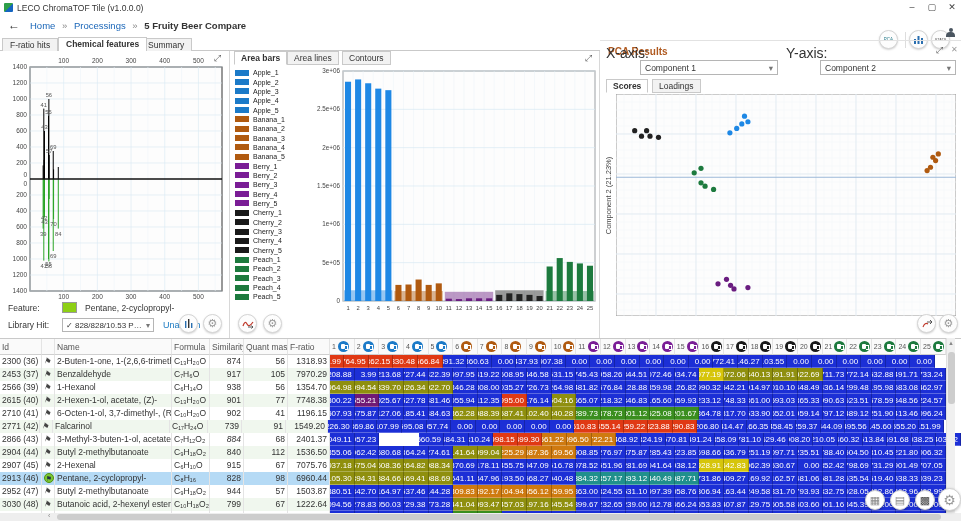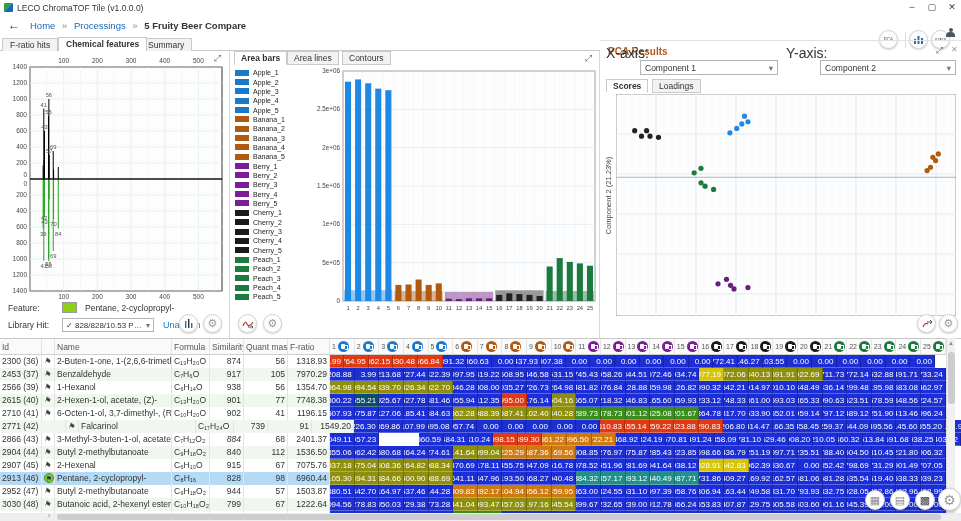--- a/index.html
+++ b/index.html
@@ -790,21 +790,21 @@
     </div>
     <div class="trow">
       <div class="tc " style="width: 42px; background: rgb(240, 247, 238);">2615 (40)</div>
       <div class="tc " style="width: 13px; background: rgb(240, 247, 238);"><span class="pin">⚑</span></div>
       <div class="tc " style="width: 117px; background: rgb(240, 247, 238);">2-Hexen-1-ol, acetate, (Z)-</div>
       <div class="tc " style="width: 38px; background: rgb(240, 247, 238);">C₁₃H₂₀O</div>
       <div class="tc ralign" style="width: 34px; background: rgb(240, 247, 238);">901</div>
       <div class="tc ralign" style="width: 44px; background: rgb(240, 247, 238);">77</div>
       <div class="tc ralign" style="width: 42px; background: rgb(240, 247, 238);">7748.38</div>
       <div class="tc num" style="width: 24.64px; background: rgb(28, 47, 214);">300.22</div>
-      <div class="tc num" style="width: 24.64px; background: #0c4a6e;">655.21</div>
+      <div class="tc num" style="width: 24.64px; background: #701a75;">655.21</div>
       <div class="tc num" style="width: 24.64px; background: rgb(28, 47, 214);">925.67</div>
       <div class="tc num" style="width: 24.64px; background: rgb(28, 47, 214);">527.78</div>
       <div class="tc num" style="width: 24.64px; background: rgb(28, 47, 214);">3481.46</div>
       <div class="tc num" style="width: 24.64px; background: rgb(28, 47, 214);">1055.94</div>
       <div class="tc num" style="width: 24.64px; background: rgb(28, 47, 214);">70112.35</div>
       <div class="tc num" style="width: 24.64px; background: rgb(224, 57, 20);">9995.00</div>
       <div class="tc num" style="width: 24.64px; background: rgb(28, 47, 214);">7176.14</div>
       <div class="tc num" style="width: 24.64px; background: rgb(143, 143, 14);">5604.16</div>
       <div class="tc num" style="width: 24.64px; background: rgb(28, 47, 214);">3665.07</div>
       <div class="tc num" style="width: 24.64px; background: rgb(28, 47, 214);">1218.32</div>
@@ -850,21 +850,21 @@
       <div class="tc num" style="width: 24.64px; background: rgb(28, 47, 214);">4533.90</div>
       <div class="tc num" style="width: 24.64px; background: rgb(28, 47, 214);">7652.01</div>
       <div class="tc num" style="width: 24.64px; background: rgb(28, 47, 214);">6959.14</div>
       <div class="tc num" style="width: 24.64px; background: rgb(28, 47, 214);">3797.12</div>
       <div class="tc num" style="width: 24.64px; background: rgb(28, 47, 214);">537489.12</div>
       <div class="tc num" style="width: 24.64px; background: rgb(28, 47, 214);">6251.90</div>
       <div class="tc num" style="width: 24.64px; background: rgb(28, 47, 214);">3413.46</div>
       <div class="tc num" style="width: 24.64px; background: rgb(28, 47, 214);">34096.24</div>
     </div>
     <div class="trow">
-      <div class="tc " style="width: 66px; background: rgb(240, 247, 238);">2771 (42)</div>
+      <div class="tc " style="width: 40px; background: rgb(240, 247, 238);">2771 (42)</div>
       <div class="tc " style="width: 13px; background: rgb(240, 247, 238);"><span class="pin">⚑</span></div>
       <div class="tc " style="width: 117px; background: rgb(240, 247, 238);">Falcarinol</div>
       <div class="tc " style="width: 38px; background: rgb(240, 247, 238);">C₁₇H₂₄O</div>
       <div class="tc ralign" style="width: 34px; background: rgb(240, 247, 238);">739</div>
       <div class="tc ralign" style="width: 44px; background: rgb(240, 247, 238);">91</div>
       <div class="tc ralign" style="width: 42px; background: rgb(240, 247, 238);">1549.20</div>
       <div class="tc num" style="width: 24.64px; background: rgb(28, 47, 214);">226.30</div>
       <div class="tc num" style="width: 24.64px; background: rgb(28, 47, 214);">869.86</div>
       <div class="tc num" style="width: 24.64px; background: rgb(28, 47, 214);">107.99</div>
       <div class="tc num" style="width: 24.64px; background: rgb(28, 47, 214);">595.08</div>
@@ -996,21 +996,21 @@
       <div class="tc " style="width: 42px; background: rgb(181, 218, 245);">2913 (46)</div>
       <div class="tc " style="width: 13px; background: rgb(181, 218, 245);"><span class="pinsel">⚑</span></div>
       <div class="tc " style="width: 117px; background: rgb(181, 218, 245);">Pentane, 2-cyclopropyl-</div>
       <div class="tc " style="width: 38px; background: rgb(181, 218, 245);">C₈H₁₆</div>
       <div class="tc ralign" style="width: 34px; background: rgb(181, 218, 245);">828</div>
       <div class="tc ralign" style="width: 44px; background: rgb(181, 218, 245);">98</div>
       <div class="tc ralign" style="width: 42px; background: rgb(181, 218, 245);">6960.44</div>
       <div class="tc num" style="width: 24.64px; background: rgb(143, 143, 14);">105.30</div>
       <div class="tc num" style="width: 24.64px; background: rgb(143, 143, 14);">894.31</div>
       <div class="tc num" style="width: 24.64px; background: rgb(143, 143, 14);">384.66</div>
-      <div class="tc num" style="width: 24.64px; background: rgb(143, 143, 14);">500.90</div>
+      <div class="tc num" style="width: 24.64px; background: rgb(143, 143, 14);">569.41</div>
       <div class="tc num" style="width: 24.64px; background: rgb(143, 143, 14);">3088.69</div>
       <div class="tc num" style="width: 24.64px; background: rgb(28, 47, 214);">0641.11</div>
       <div class="tc num" style="width: 24.64px; background: rgb(28, 47, 214);">33847.96</div>
       <div class="tc num" style="width: 24.64px; background: rgb(28, 47, 214);">5193.50</div>
       <div class="tc num" style="width: 24.64px; background: rgb(28, 47, 214);">7568.27</div>
       <div class="tc num" style="width: 24.64px; background: rgb(28, 47, 214);">31040.48</div>
       <div class="tc num" style="width: 24.64px; background: rgb(32, 144, 140);">8384.32</div>
       <div class="tc num" style="width: 24.64px; background: rgb(32, 144, 140);">3857.17</div>
       <div class="tc num" style="width: 24.64px; background: rgb(32, 144, 140);">1893.12</div>
       <div class="tc num" style="width: 24.64px; background: rgb(32, 144, 140);">9440.49</div>

